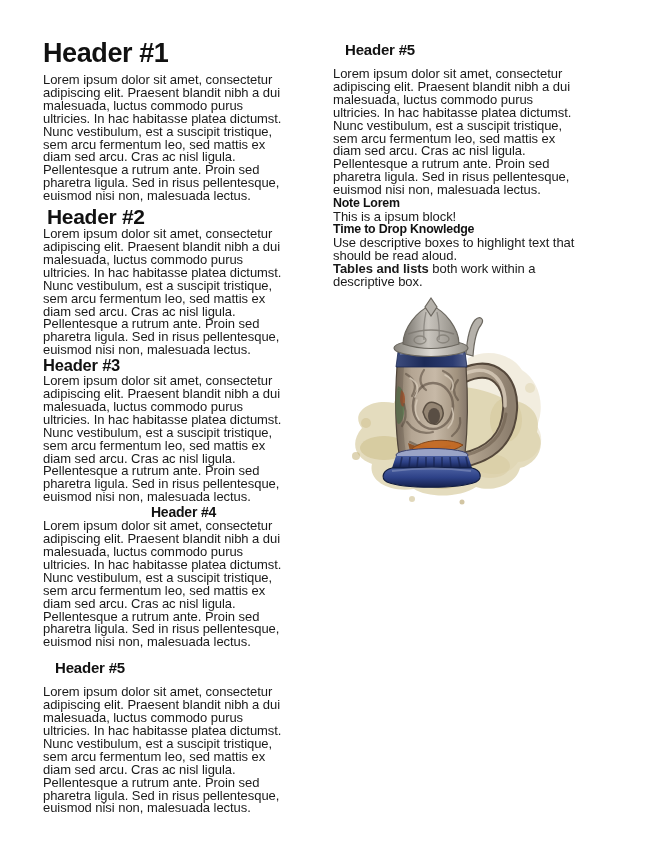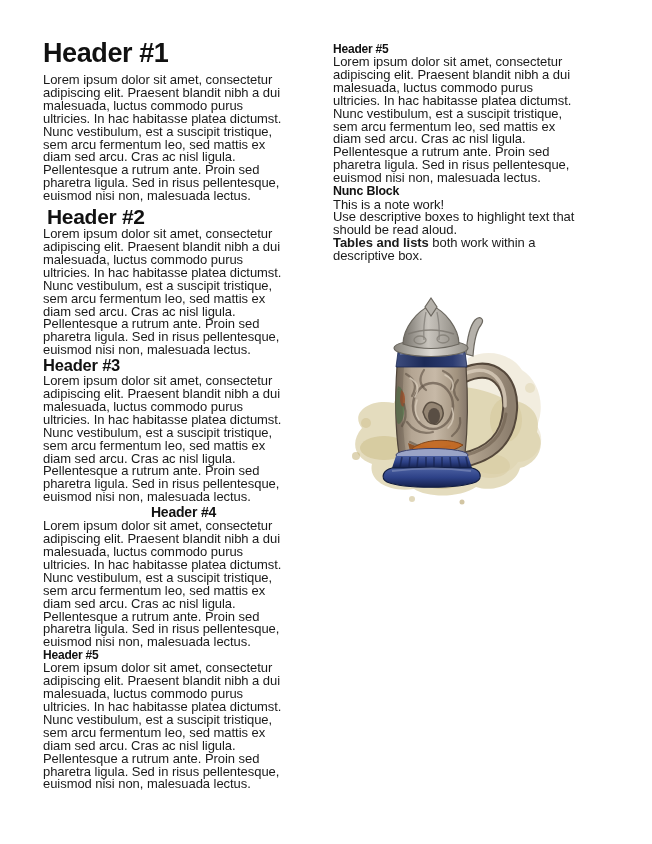--- a/index.html
+++ b/index.html
@@ -21,21 +21,21 @@
     font-size: 13px;
     line-height: 12.9px;
     white-space: pre-line;
     letter-spacing: -0.05px;
   }
   h1, h2, h3, h4, h5 { font-weight: 700; letter-spacing: -0.4px; color: #111; }
   h1 { font-size: 27px;   line-height: 27px; margin: 40px 0 7px; }
   h2 { font-size: 21px;   line-height: 22px; margin: 3px 4px 0; letter-spacing: -0.3px; }
   h3 { font-size: 16.5px; line-height: 17px; margin: 0 0 1px; letter-spacing: -0.2px; }
   h4 { font-size: 14px;   line-height: 15px; margin: 1px 0 0; letter-spacing: -0.2px; text-align: center; }
-  h5 { font-size: 12px; line-height: 13px; margin: 0; letter-spacing: -0.2px; }
+  h5 { font-size: 15px; line-height: 13px; margin: 12px; letter-spacing: -0.2px; }
   .col-right h5.first { margin-top: 43px; }
   .minihead {
     font-size: 12.4px; line-height: 13.5px;
     font-weight: 700; margin: 0; letter-spacing: -0.2px; color: #111;
   }
   .stein {
     position: absolute;
     left: 340px; top: 296px;
     width: 220px; height: 214px;
   }
@@ -113,23 +113,24 @@
 adipiscing elit. Praesent blandit nibh a dui
 malesuada, luctus commodo purus
 ultricies. In hac habitasse platea dictumst.
 Nunc vestibulum, est a suscipit tristique,
 sem arcu fermentum leo, sed mattis ex
 diam sed arcu. Cras ac nisl ligula.
 Pellentesque a rutrum ante. Proin sed
 pharetra ligula. Sed in risus pellentesque,
 euismod nisi non, malesuada lectus.</p>
 
-    <p class="minihead">Nunc Block</p>
-    <p class="body">This is a note work!</p>
-
+    <p class="minihead">Note Lorem</p>
+    <p class="body">This is a ipsum block!</p>
+
+    <p class="minihead">Time to Drop Knowledge</p>
     <p class="body">Use descriptive boxes to highlight text that
 should be read aloud.</p>
     <p class="body"><strong>Tables and lists</strong><span> both work within a
 descriptive box.</span></p>
   </div>
 
   <svg class="stein" viewBox="0 0 220 214" xmlns="http://www.w3.org/2000/svg">
     <defs>
       <linearGradient id="bodyGrad" x1="0" y1="0" x2="1" y2="0">
         <stop offset="0" stop-color="#7f7260"></stop>

